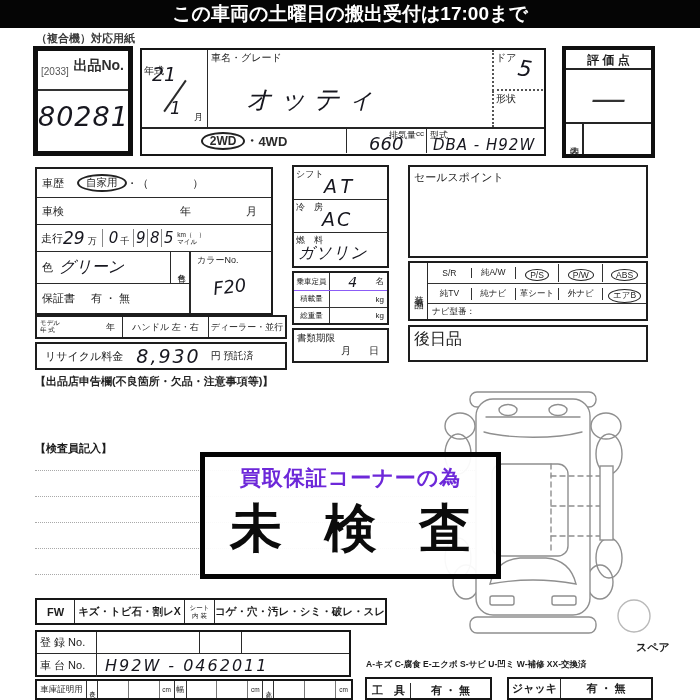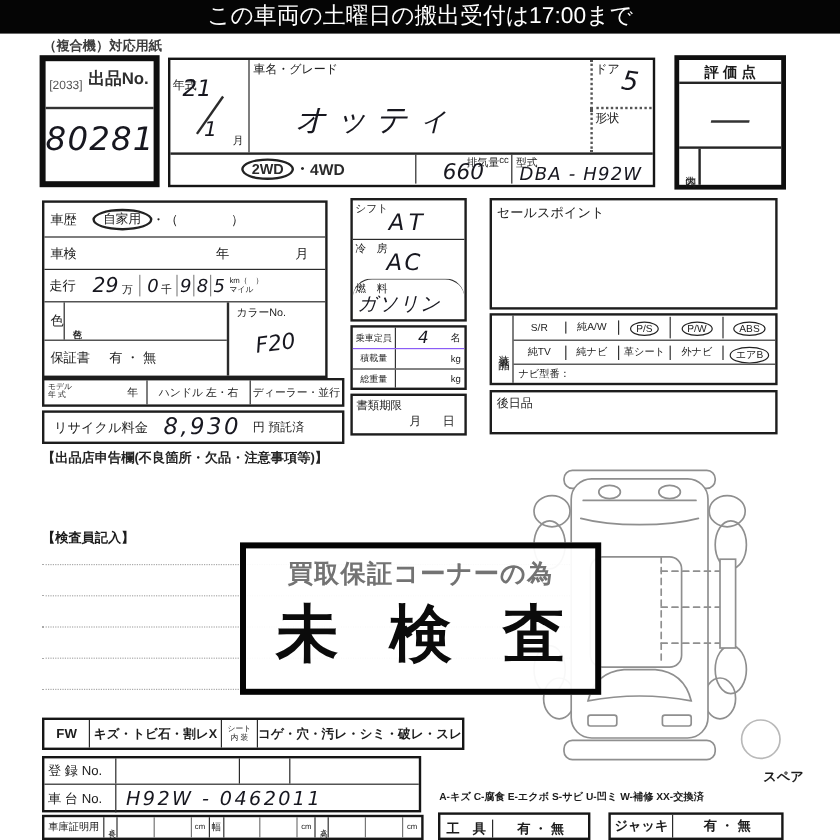--- a/index.html
+++ b/index.html
@@ -13,21 +13,21 @@
   .ccirc { border:1.5px solid #222; border-radius:50%; padding:0 4px; display:inline-block; }
   .vtxt { writing-mode:vertical-rl; text-orientation:upright; }
   .flex { display:flex; align-items:center; }
   .dotline { position:absolute; border-top:1.5px dotted #a9a9a9; height:0; }
   .cell-r { border-right:1.5px solid #2a2a2a; }
   .row-t { border-top:1.5px solid #2a2a2a; }
 </style>
 </head>
 <body>
 
-<div class="abs" style="left:0;top:0;width:700px;height:28px;background:#050505;color:#fff;font-size:19px;font-weight:normal;text-align:center;line-height:28px;">この車両の土曜日の搬出受付は17:00まで</div>
+<div class="abs" style="left:0;top:0;width:700px;height:28px;background:#050505;color:#fff;font-size:19px;font-weight:bold;text-align:center;line-height:28px;">この車両の土曜日の搬出受付は17:00まで</div>
 
 <div class="abs" style="left:36px;top:31px;font-size:11px;font-weight:bold;color:#3d3d3d;">（複合機）対応用紙</div>
 
 <div class="abs" style="left:33px;top:46px;width:100px;height:110px;border:5px solid #0f0f0f;background:#fff;">
   <div class="abs" style="left:3px;top:15px;font-size:10px;color:#555;">[2033]</div>
   <div class="abs" style="left:0;right:4px;top:6px;text-align:right;font-size:14px;font-weight:bold;color:#2e2e2e;">出品No.</div>
   <div class="abs" style="left:0;right:0;top:38px;border-top:2px solid #333;"></div>
   <div class="abs hw" style="left:0;right:0;top:50px;text-align:center;font-size:27px;letter-spacing:1px;">80281</div>
 </div>
 
@@ -83,40 +83,41 @@
     <span class="circ" style="font-size:10.5px;margin-left:13px;">自家用</span>
     <span class="lbl" style="font-size:11px;">・（　　　　）</span>
   </div>
   <div class="row-t" style="height:27px;position:relative;">
     <span class="lbl" style="position:absolute;left:5px;top:6px;font-size:11px;">車検</span>
     <span class="lbl" style="position:absolute;left:143px;top:6px;font-size:11px;">年</span>
     <span class="lbl" style="position:absolute;right:14px;top:6px;font-size:11px;">月</span>
   </div>
   <div class="row-t flex" style="height:27px;">
     <span class="lbl" style="font-size:11px;margin-left:4px;">走行</span>
-    <span class="hw" style="font-size:17px;margin-left:14px;">29</span>
+    <span class="hw" style="font-size:17px;margin-left:0;">29</span>
     <span class="lbl" style="font-size:9px;margin:6px 0 0 3px;">万</span>
     <span style="width:0;height:70%;border-left:1px solid #888;margin-left:5px;"></span>
     <span class="hw" style="font-size:15px;margin-left:6px;">0</span>
     <span class="lbl" style="font-size:9px;margin:6px 0 0 2px;">千</span>
     <span style="width:0;height:70%;border-left:1px solid #888;margin-left:4px;"></span>
     <span class="hw" style="font-size:15px;width:13px;text-align:center;">9</span>
     <span style="width:0;height:70%;border-left:1px solid #888;"></span>
     <span class="hw" style="font-size:15px;width:13px;text-align:center;">8</span>
     <span style="width:0;height:70%;border-left:1px solid #888;"></span>
     <span class="hw" style="font-size:15px;width:13px;text-align:center;">5</span>
     <span style="display:flex;flex-direction:column;margin-left:2px;line-height:1.1;">
       <span class="lbl" style="font-size:6.5px;">km（　）</span>
       <span class="lbl" style="font-size:6.5px;">マイル</span>
     </span>
   </div>
   <div class="row-t flex" style="height:62px;align-items:stretch;">
     <div style="width:152px;display:flex;flex-direction:column;">
       <div class="flex" style="height:31px;">
         <span class="lbl" style="font-size:11px;margin-left:5px;">色</span>
+        <span class="hw" style="font-size:16px;margin-left:6px;flex:1;">グリーン</span>
         <span class="vtxt" style="width:19px;height:100%;border-left:1.5px solid #2a2a2a;font-size:8px;display:flex;align-items:center;justify-content:center;">色替</span>
       </div>
       <div class="flex" style="height:31px;border-top:1.5px solid #2a2a2a;">
         <span class="lbl" style="font-size:11px;margin-left:5px;">保証書</span>
         <span class="lbl" style="font-size:11px;margin-left:16px;">有 ・ 無</span>
       </div>
     </div>
     <div style="flex:1;border-left:2px solid #2a2a2a;position:relative;">
       <span class="lbl" style="position:absolute;left:6px;top:2px;font-size:9px;">カラーNo.</span>
       <span class="hw" style="position:absolute;left:22px;top:24px;font-size:18px;transform:rotate(-7deg);">F20</span>
@@ -150,21 +151,21 @@
 
 <div class="bx" style="left:292px;top:165px;width:97px;height:103px;">
   <div style="height:32px;position:relative;">
     <span class="lbl" style="position:absolute;left:2px;top:1px;font-size:9px;">シフト</span>
     <span class="hw" style="position:absolute;left:30px;top:8px;font-size:19px;letter-spacing:5px;">AT</span>
   </div>
   <div class="row-t" style="height:33px;position:relative;">
     <span class="lbl" style="position:absolute;left:2px;top:1px;font-size:9px;">冷　房</span>
     <span class="hw" style="position:absolute;left:28px;top:8px;font-size:19px;letter-spacing:2px;">AC</span>
   </div>
-  <div class="row-t" style="height:33px;position:relative;border-radius:16px;">
+  <div class="row-t" style="height:33px;position:relative;">
     <span class="lbl" style="position:absolute;left:2px;top:1px;font-size:9px;">燃　料</span>
     <span class="hw" style="position:absolute;left:4px;top:10px;font-size:16px;letter-spacing:1px;">ガソリン</span>
   </div>
 </div>
 
 <div class="bx" style="left:292px;top:271px;width:97px;height:54px;">
   <div class="flex" style="height:17px;">
     <span class="lbl" style="width:36px;font-size:7.5px;border-right:1px solid #333;height:100%;display:flex;align-items:center;justify-content:center;">乗車定員</span>
     <span class="hw" style="flex:1;text-align:center;font-size:14px;">4</span>
     <span class="lbl" style="font-size:8.5px;margin-right:3px;">名</span>
@@ -208,21 +209,21 @@
       <span class="lbl" style="flex:1;text-align:center;font-size:8.5px;border-right:1px solid #333;">外ナビ</span>
       <span style="flex:1;text-align:center;"><span class="ccirc lbl" style="font-size:8.5px;">エアB</span></span>
     </div>
     <div class="flex" style="height:16px;border-top:1px solid #333;">
       <span class="lbl" style="font-size:8.5px;margin-left:4px;">ナビ型番：</span>
     </div>
   </div>
 </div>
 
 <div class="bx" style="left:408px;top:325px;width:240px;height:37px;">
-  <span class="lbl" style="position:absolute;left:4px;top:2px;font-size:10px;">後日品</span>
+  <span class="lbl" style="position:absolute;left:4px;top:2px;font-size:16px;">後日品</span>
 </div>
 
 <div class="abs" style="left:35px;top:441px;font-size:11px;font-weight:bold;">【検査員記入】</div>
 <div class="dotline" style="left:35px;top:470px;width:478px;"></div>
 <div class="dotline" style="left:35px;top:496px;width:478px;"></div>
 <div class="dotline" style="left:35px;top:522px;width:478px;"></div>
 <div class="dotline" style="left:35px;top:548px;width:478px;"></div>
 <div class="dotline" style="left:35px;top:574px;width:478px;"></div>
 
 <svg class="abs" style="left:430px;top:386px;z-index:1;" width="235" height="258" viewBox="0 0 235 258">
@@ -250,21 +251,21 @@
     <rect x="170" y="80" width="13" height="74" fill="#fff"></rect>
     <path d="M60,198 Q66,174 90,172 L116,172 Q140,174 146,198 Q103,190 60,198 Z"></path>
     <rect x="60" y="210" width="24" height="9" rx="2"></rect>
     <rect x="122" y="210" width="24" height="9" rx="2"></rect>
     <circle cx="204" cy="230" r="16" stroke="#b9b9b9"></circle>
   </g>
 </svg>
 <div class="abs" style="left:636px;top:640px;font-size:11px;font-weight:bold;z-index:1;">スペア</div>
 
 <div class="abs" style="left:200px;top:452px;width:301px;height:127px;border:5px solid #040404;background:rgba(255,255,255,0.94);z-index:4;">
-  <div style="margin-top:7px;text-align:center;font-size:21px;font-weight:bold;letter-spacing:1px;color:#737373;">買取保証コーナーの為</div>
+  <div style="margin-top:7px;text-align:center;font-size:21px;font-weight:bold;letter-spacing:1px;color:#6d28d9;">買取保証コーナーの為</div>
   <div style="margin-top:2px;text-align:center;font-size:52px;font-weight:bold;letter-spacing:14px;padding-left:14px;color:#0b0b0b;">未 検 査</div>
 </div>
 
 <div class="abs flex" style="left:35px;top:598px;width:352px;height:27px;border:2.5px solid #161616;background:#fff;align-items:stretch;z-index:2;">
   <span class="flex cell-r" style="width:38px;justify-content:center;font-size:11px;font-weight:bold;">FW</span>
   <span class="flex cell-r" style="width:110px;justify-content:center;font-size:10.5px;font-weight:bold;">キズ・トビ石・割レX</span>
   <span class="flex cell-r" style="width:30px;justify-content:center;">
     <span style="display:flex;flex-direction:column;line-height:1.1;text-align:center;">
       <span class="lbl" style="font-size:6.5px;">シート</span>
       <span class="lbl" style="font-size:6.5px;">内 装</span>

